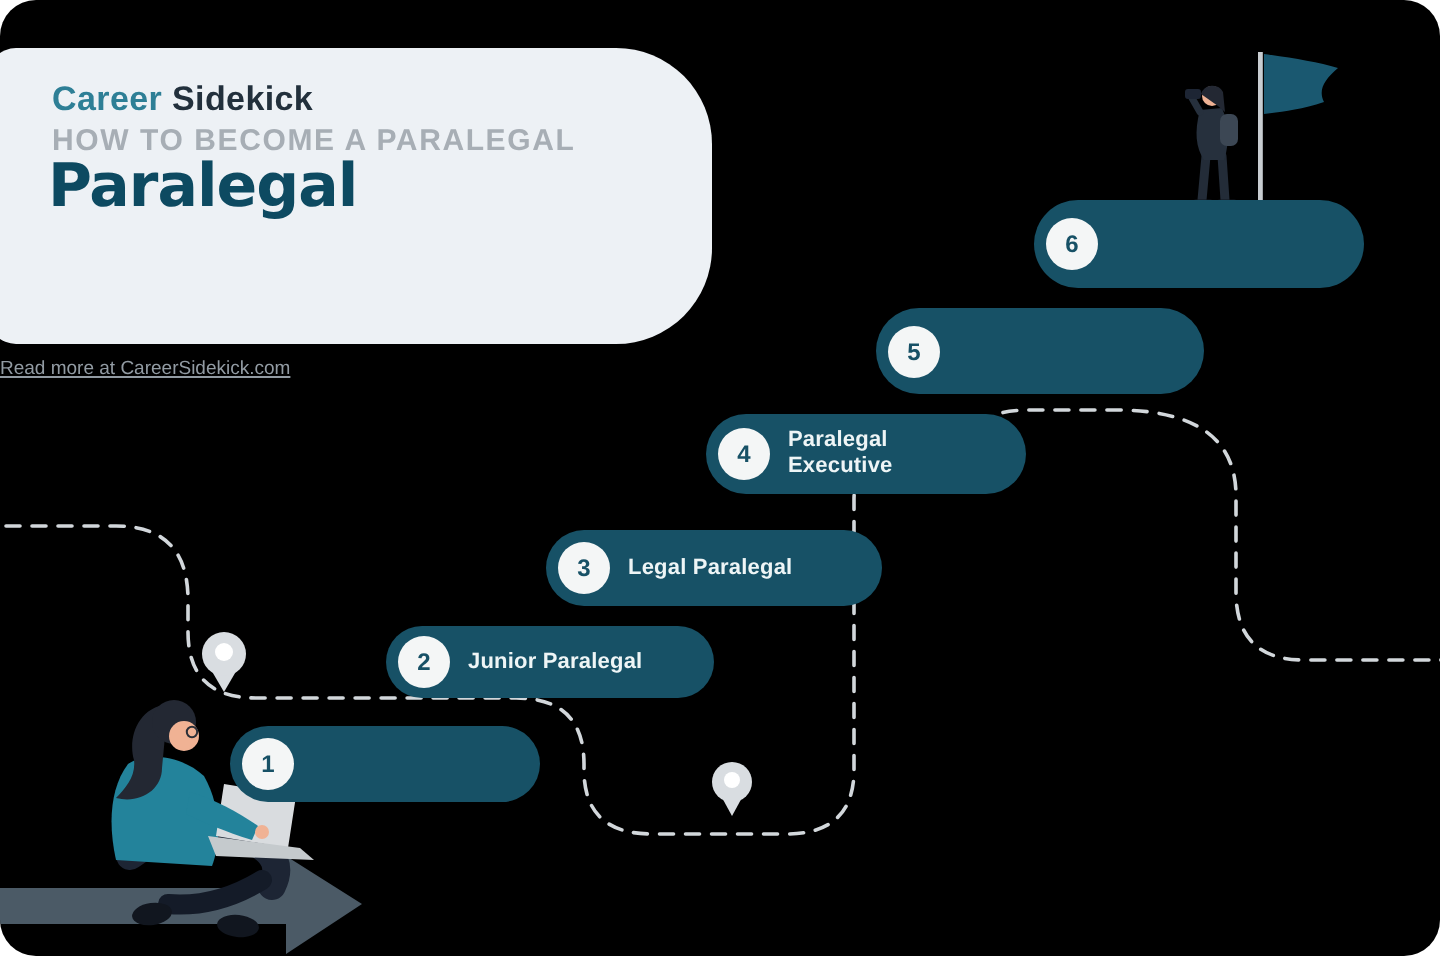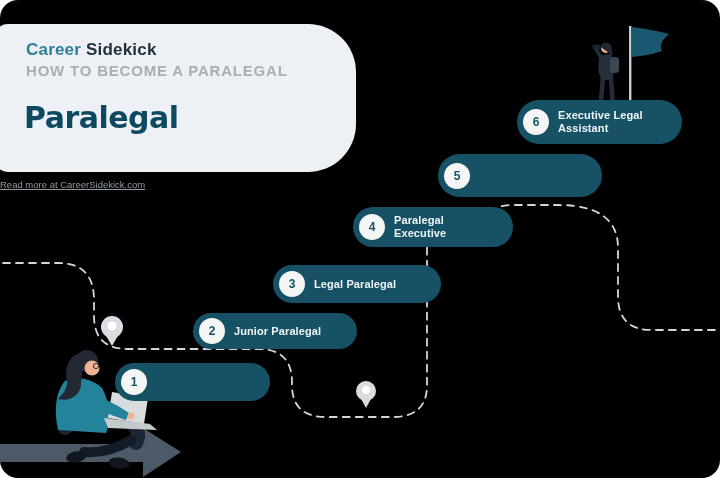--- a/index.html
+++ b/index.html
@@ -13,21 +13,21 @@
     background:#edf1f5;border-radius:14px 48px 48px 14px;z-index:3;
   }
   .logo{position:absolute;left:32px;top:16px;font-size:17px;font-weight:800;letter-spacing:.2px;}
   .logo .w1{color:#2e7f96;}
   .logo .w2{color:#22303c;}
   .tagline{
     position:absolute;left:32px;top:38px;font-size:15px;font-weight:700;
     color:#a7aeb5;letter-spacing:.8px;
   }
   .big-title{
-    position:absolute;left:30px;top:76px;width:330px;
+    position:absolute;left:30px;top:52px;width:330px;
     font-family:"DejaVu Sans",sans-serif;font-weight:800;
     font-size:30px;line-height:35px;color:#0d4a61;letter-spacing:-.5px;
   }
   .read-more{
     position:absolute;left:0;top:179px;width:350px;text-align:left;z-index:3;
     font-size:9.5px;color:#929ba3;text-decoration:underline;display:block;
   }
   
   .decor{position:absolute;left:0;top:0;z-index:1;}
   
@@ -133,16 +133,15 @@
   </div>
   <div class="step s4">
     <span class="num">4</span>
     <span class="label">Paralegal Executive</span>
   </div>
   <div class="step s5">
     <span class="num">5</span>
   </div>
   <div class="step s6">
     <span class="num">6</span>
-    <span class="label">Executive Legal Assistant</span>
   </div>
 
 </div>
 
 </body></html>

